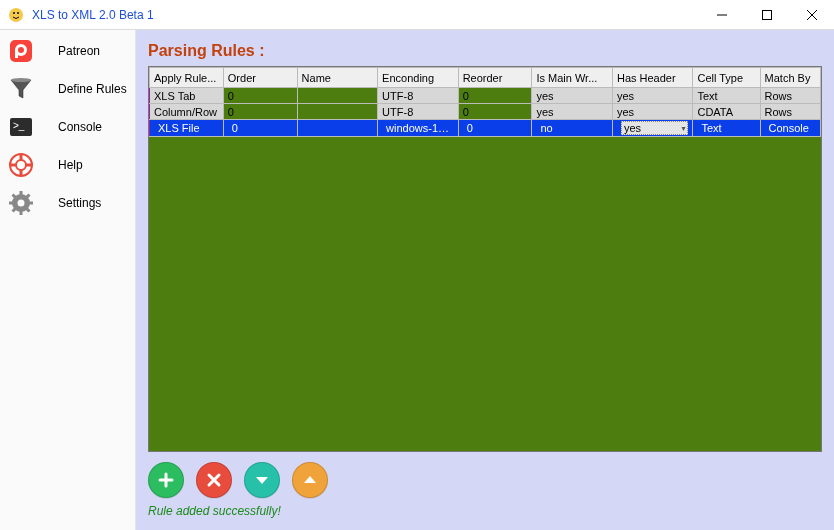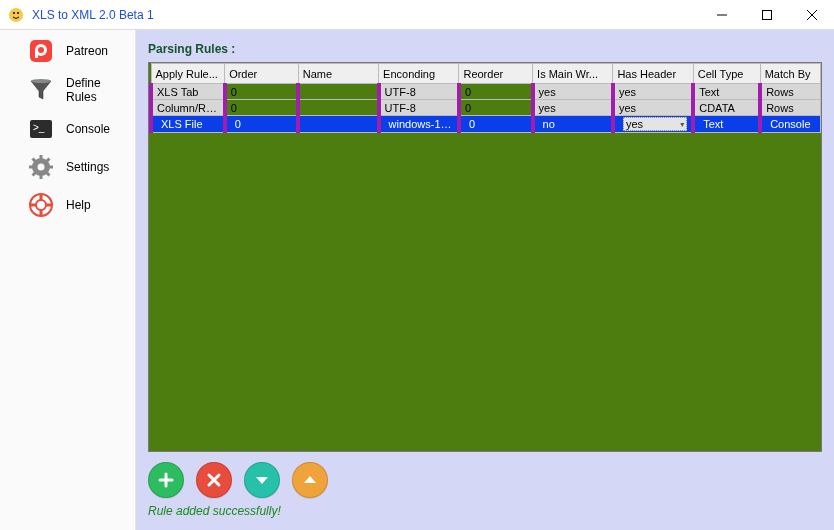--- a/index.html
+++ b/index.html
@@ -8,30 +8,30 @@
 .titlebar { height: 30px; display: flex; align-items: center; padding-left: 8px; border-bottom: 1px solid #ddd; }
 .titlebar .app-icon { width: 16px; height: 16px; margin-right: 8px; }
 .titlebar .title { font-size: 12px; flex: 1; color: #1d4ed8; }
 .winbtns { display: flex; height: 100%; }
 .winbtn { width: 45px; display: flex; align-items: center; justify-content: center; color: #000; }
 .winbtn svg { width: 10px; height: 10px; }
 
 .body-area { display: flex; height: calc(100% - 30px); }
 
 .sidebar { width: 136px; background: #fafafa; border-right: 1px solid #e6e6e6; padding-top: 2px; }
-.side-item { display: flex; align-items: center; gap: 12px; padding: 6px 8px; font-size: 12px; color: #000; cursor: pointer; margin-left: 20px; }
+.side-item { display: flex; align-items: center; gap: 24px; padding: 6px 8px; font-size: 12px; color: #000; cursor: pointer; }
 .side-item .icon { width: 26px; height: 26px; flex: 0 0 26px; display: flex; align-items: center; justify-content: center; }
 
 .main { flex: 1; background: #d4d7f6; padding: 12px; display: flex; flex-direction: column; }
-.section-title { font-size: 12px; font-weight: bold; color: #14532d; margin-bottom: 6px; }
+.section-title { font-size: 16px; font-weight: bold; color: #c2410c; margin-bottom: 6px; }
 
 .table-wrap { flex: 1; background: #4d7c0f; border: 1px solid #777; overflow: hidden; }
 table { width: 100%; border-collapse: collapse; table-layout: fixed; font-size: 11px; }
 th { background: #efefef; border: 1px solid #bbb; text-align: left; padding: 2px 4px; font-weight: normal; height: 20px; }
-td { border-left: 4px solid #a21caf; border-right: 1px solid #bbb; padding: 1px 4px; height: 16px; white-space: nowrap; overflow: hidden; text-overflow: ellipsis; }
+td { border-left: 1px solid #a21caf; border-right: 1px solid #bbb; padding: 1px 4px; height: 16px; white-space: nowrap; overflow: hidden; text-overflow: ellipsis; }
 td.readonly { background: #d7d7d7; }
 tr.data-row td { border-bottom: 1px solid #bbb; }
 tr.selected td { background: #0a3ee8 !important; color: #fff; padding-left: 8px; }
 .cell-dropdown { display: flex; align-items: center; justify-content: space-between; background: #e4e4e4; border: 1px dotted #888; padding: 0 2px; height: 14px; }
 .cell-dropdown .chev { font-size: 8px; color: #555; }
 
 .btn-row { display: flex; gap: 12px; margin-top: 10px; }
 .circle-btn { width: 36px; height: 36px; border-radius: 50%; display: flex; align-items: center; justify-content: center; border: 1px solid rgba(0,0,0,0.15); box-shadow: 0 1px 0 rgba(0,0,0,0.08); }
 .circle-btn svg { width: 18px; height: 18px; }
 .btn-green { background: #2bbd60; }
@@ -107,46 +107,46 @@
             <rect x="2" y="4" width="22" height="18" rx="2" fill="#2c2c2c"></rect>
             <text x="5" y="15" font-size="10" fill="#fff" font-family="monospace">&gt;_</text>
           </svg>
       </span>
       <span>Console</span>
     </div>
 
     <div class="side-item">
       <span class="icon">
         <svg viewBox="0 0 26 26">
+            <circle cx="13" cy="13" r="11" fill="#fff" stroke="#e74c3c" stroke-width="2"></circle>
+            <circle cx="13" cy="13" r="5" fill="#fff" stroke="#e74c3c" stroke-width="2"></circle>
+            <path d="M13 2v6M13 18v6M2 13h6M18 13h6" stroke="#e74c3c" stroke-width="3"></path>
+          </svg>
+      </span>
+      <span>Help</span>
+    </div>
+
+    <div class="side-item">
+      <span class="icon">
+        <svg viewBox="0 0 26 26">
             <circle cx="13" cy="13" r="9" fill="#888"></circle>
             <circle cx="13" cy="13" r="3.5" fill="#fafafa"></circle>
             <g fill="#888">
               <rect x="11.5" y="1" width="3" height="4"></rect>
               <rect x="11.5" y="21" width="3" height="4"></rect>
               <rect x="1" y="11.5" width="4" height="3"></rect>
               <rect x="21" y="11.5" width="4" height="3"></rect>
               <rect x="11.5" y="1" width="3" height="4" transform="rotate(45 13 13)"></rect>
               <rect x="11.5" y="21" width="3" height="4" transform="rotate(45 13 13)"></rect>
               <rect x="1" y="11.5" width="4" height="3" transform="rotate(45 13 13)"></rect>
               <rect x="21" y="11.5" width="4" height="3" transform="rotate(45 13 13)"></rect>
             </g>
           </svg>
       </span>
       <span>Settings</span>
-    </div>
-
-    <div class="side-item">
-      <span class="icon">
-        <svg viewBox="0 0 26 26">
-            <circle cx="13" cy="13" r="11" fill="#fff" stroke="#e74c3c" stroke-width="2"></circle>
-            <circle cx="13" cy="13" r="5" fill="#fff" stroke="#e74c3c" stroke-width="2"></circle>
-            <path d="M13 2v6M13 18v6M2 13h6M18 13h6" stroke="#e74c3c" stroke-width="3"></path>
-          </svg>
-      </span>
-      <span>Help</span>
     </div>
 
   </div>
 
   <div class="main">
     <div class="section-title">Parsing Rules :</div>
 
     <div class="table-wrap">
       <table>
         <colgroup>

